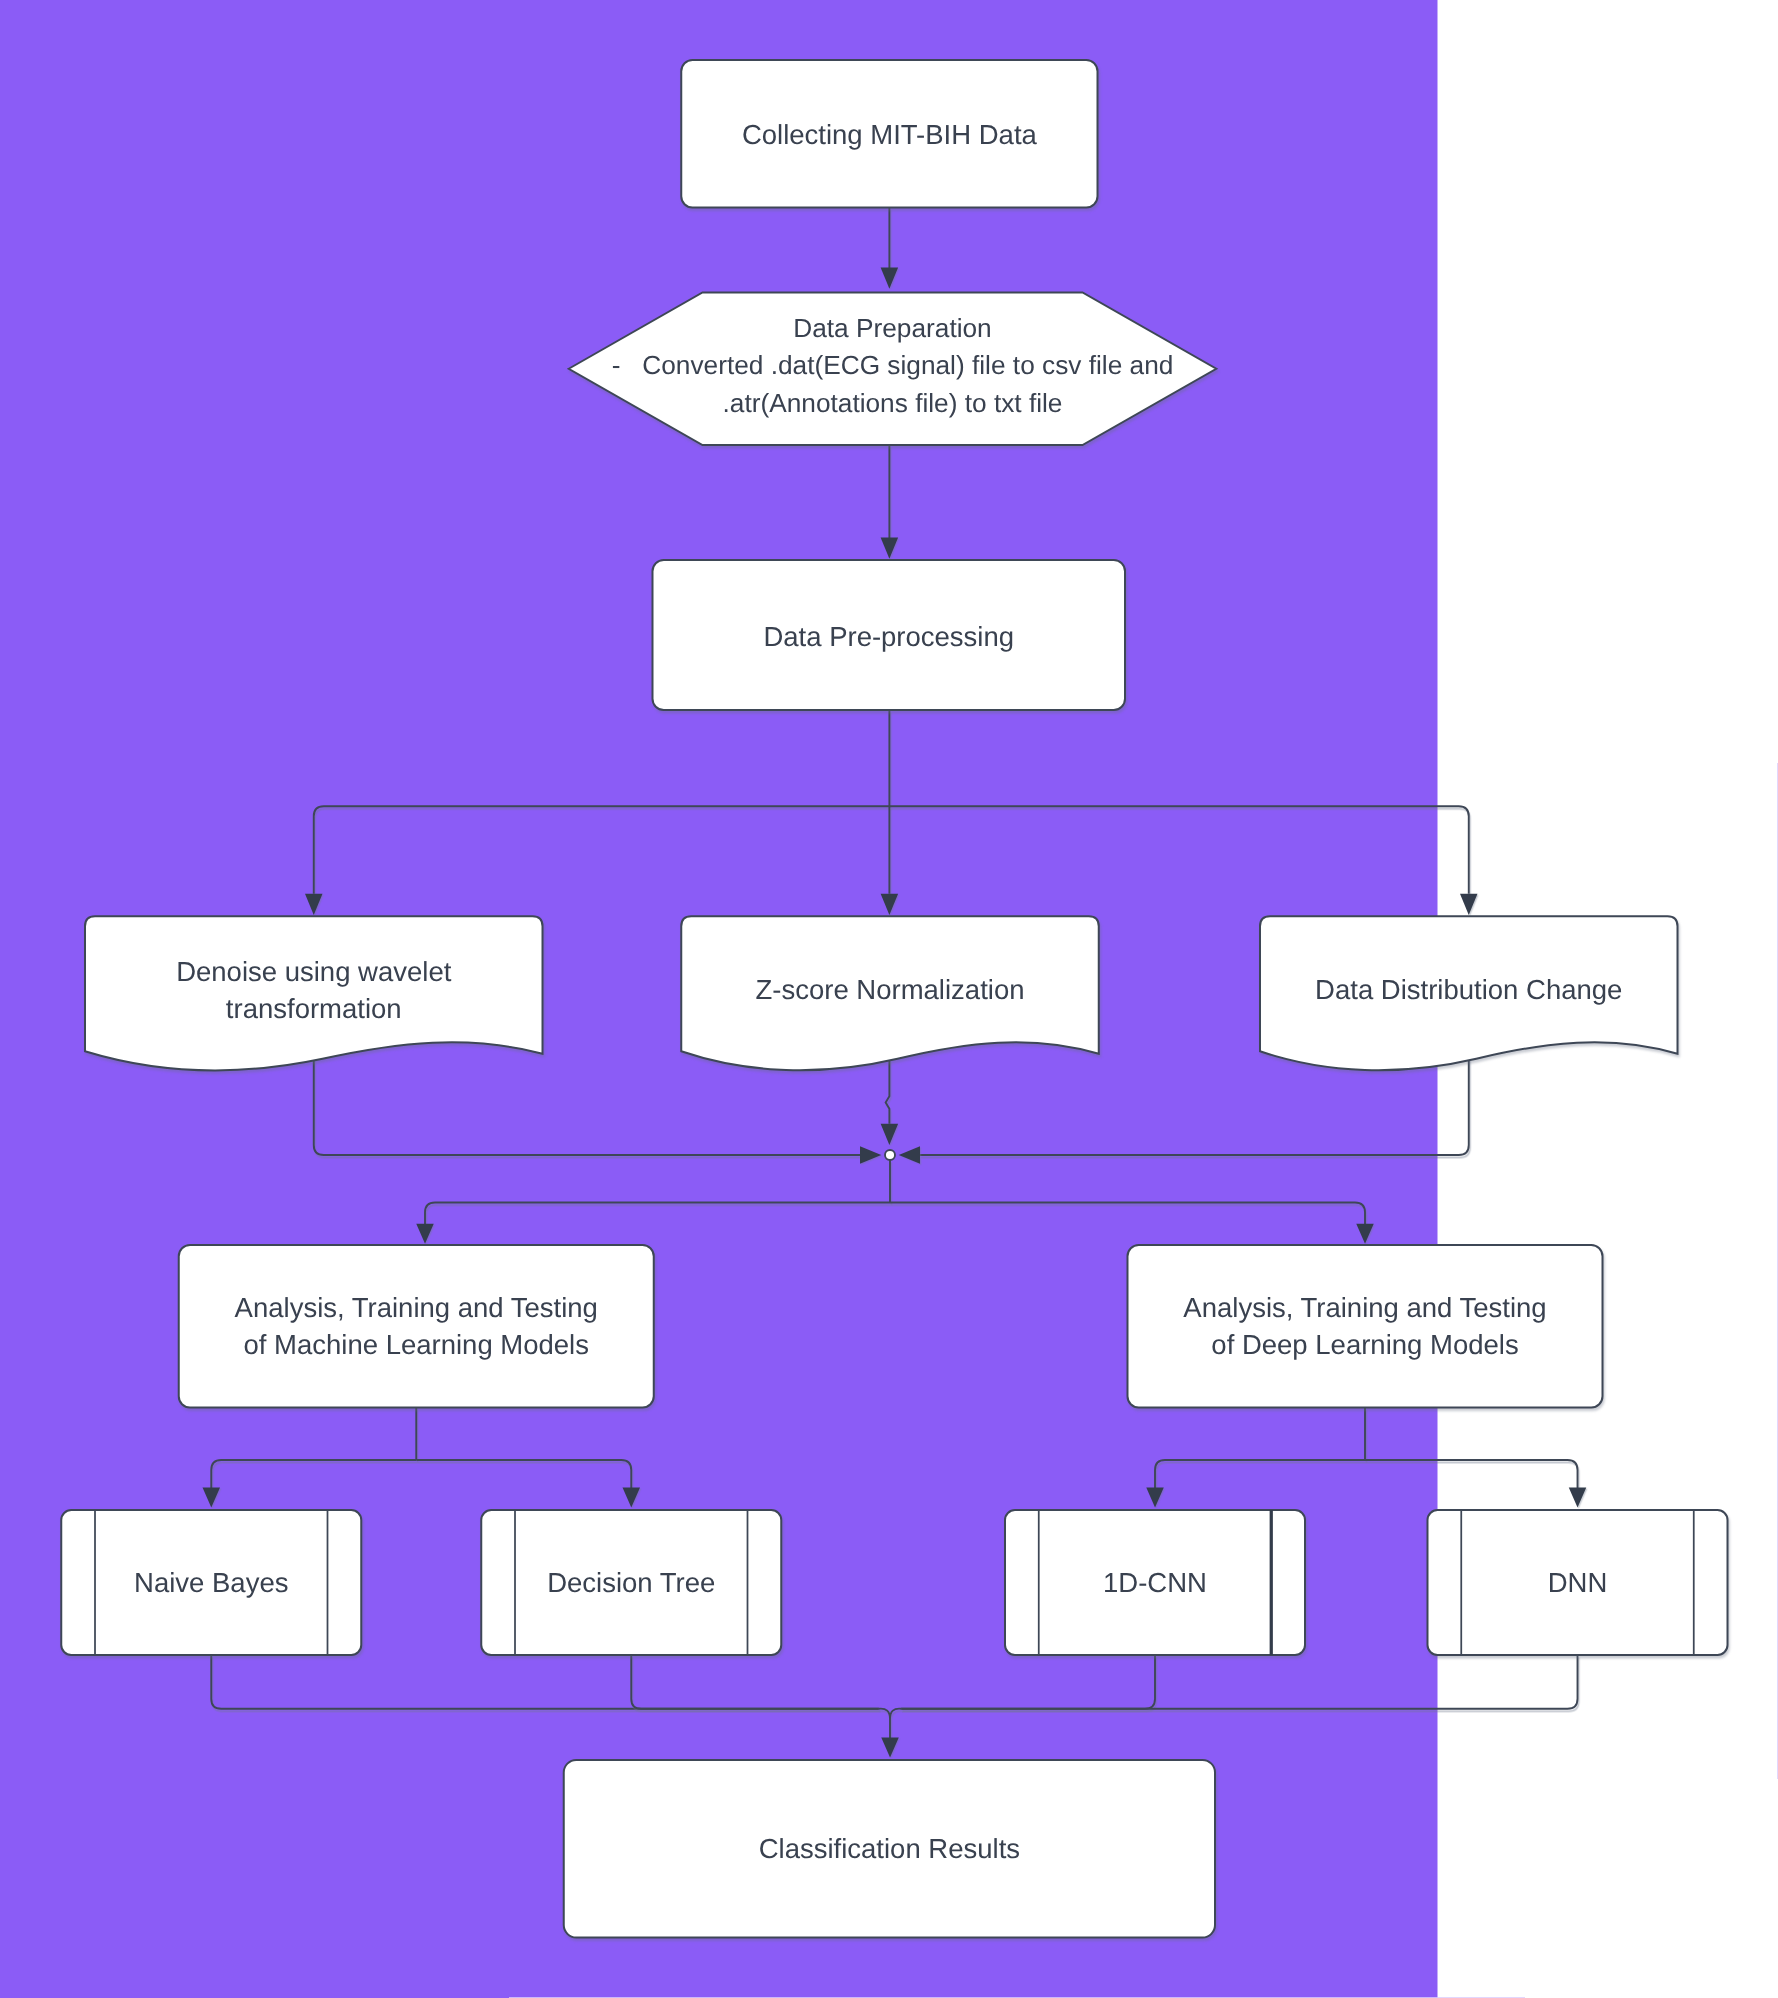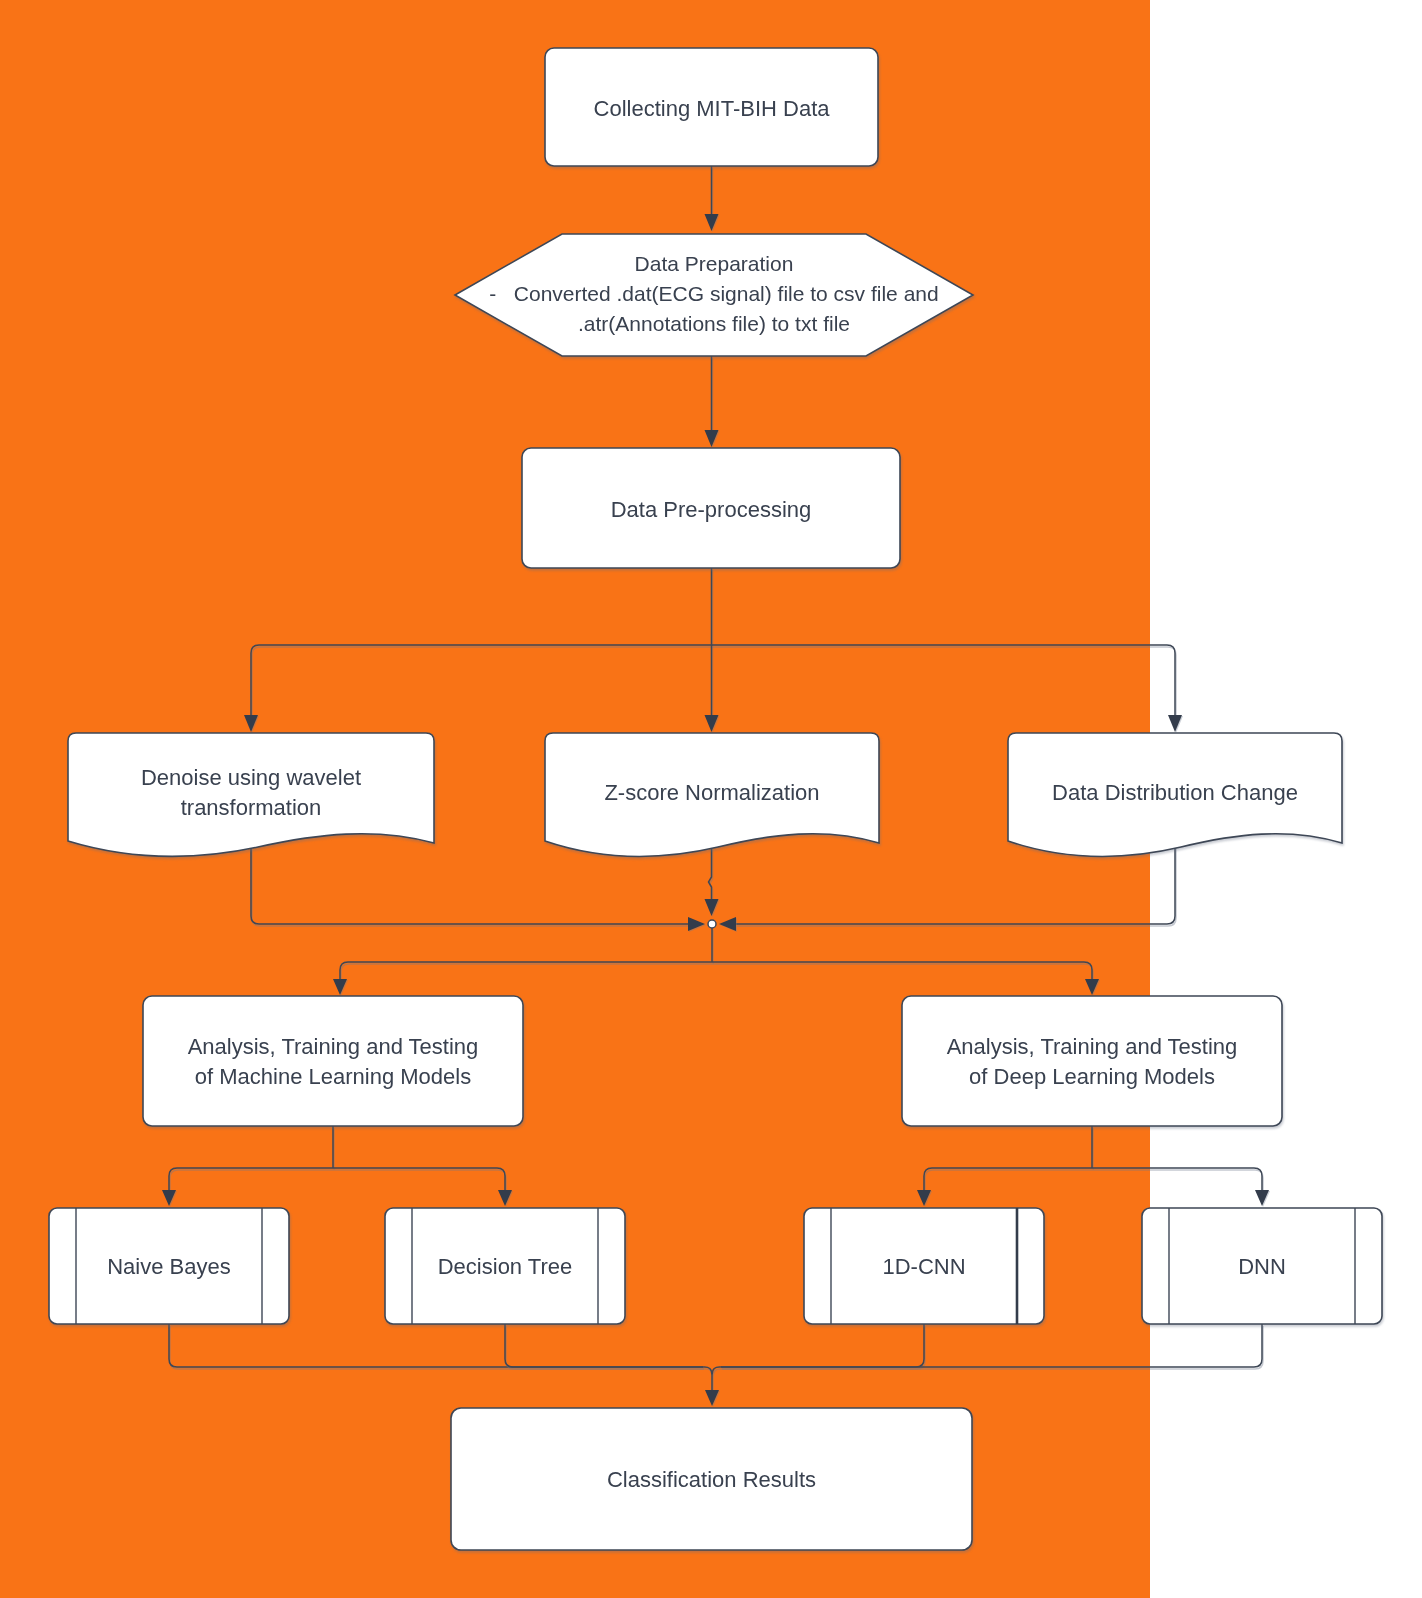--- a/index.html
+++ b/index.html
@@ -4,21 +4,21 @@
 <style>
   html, body {
     margin: 0;
     padding: 0;
     background: #ffffff;
   }
   .canvas {
     position: relative;
     width: 1150px;
     height: 1598px;
-    background: #f97316;
+    background: #8b5cf6;
     font-family: "Liberation Sans", sans-serif;
   }
   svg { display: block; }
   .shape {
     fill: #ffffff;
     stroke: #3e4756;
     stroke-width: 1.6;
     filter: drop-shadow(1px 2px 1px rgba(100,110,130,0.35));
   }
   .inner-line {

